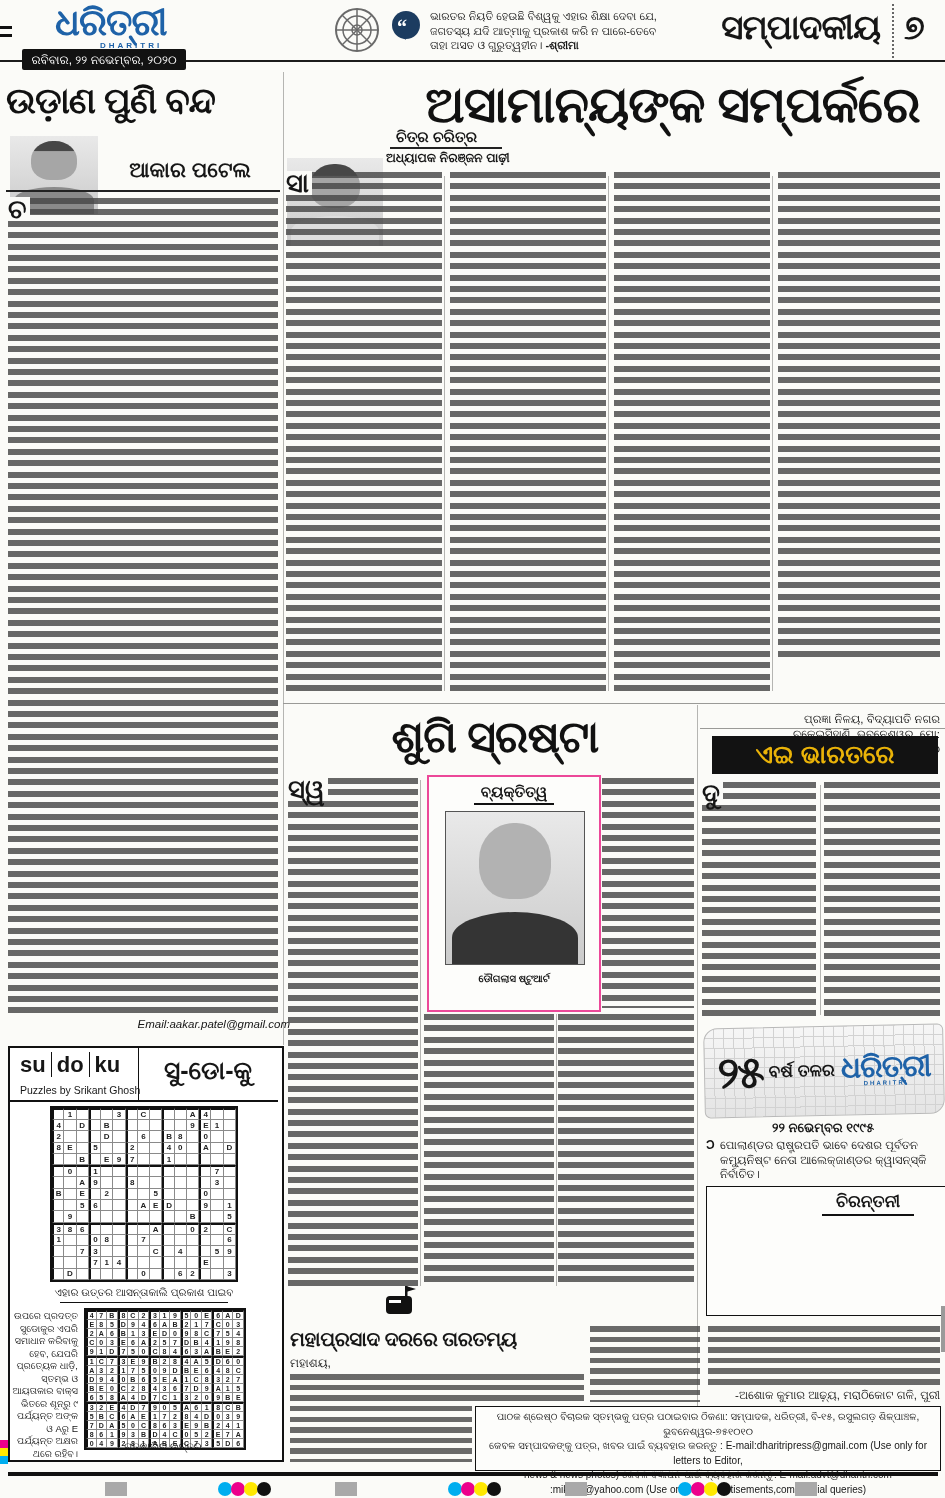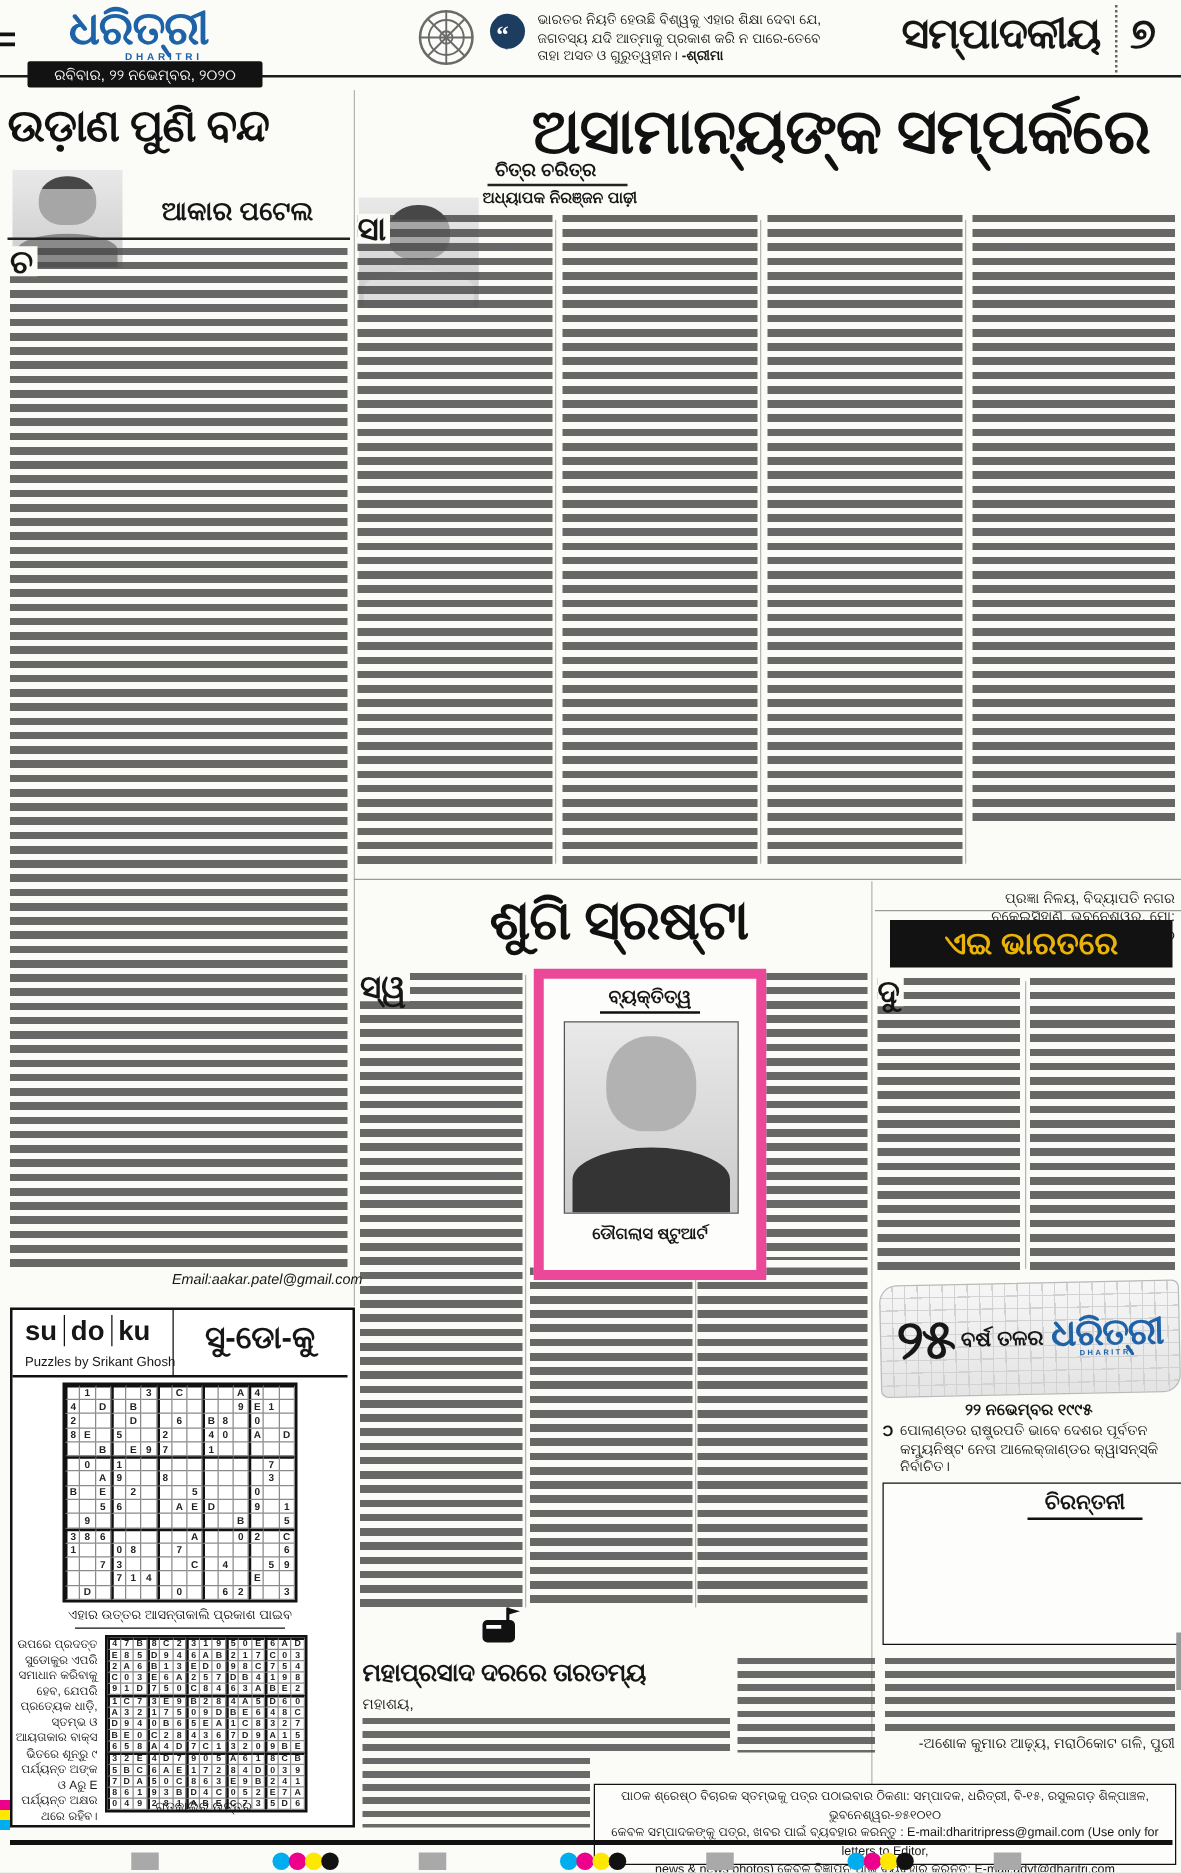--- a/index.html
+++ b/index.html
@@ -72,21 +72,21 @@
 
 <div id="page">
 
   <div class="abs" style="left:0;top:26px;width:12px;height:3px;background:#111;"></div>
   <div class="abs" style="left:0;top:34px;width:12px;height:3px;background:#111;"></div>
 
   <div class="abs logo" style="left:55px;top:2px;font-size:37px;">ଧରିତ୍ରୀ</div>
   <div class="abs logo" style="left:100px;top:41px;font-size:8px;letter-spacing:3px;">DHARITRI</div>
 
   <div class="abs hrule dark" style="left:0;top:60px;width:945px;height:2px;"></div>
-  <div class="abs datebar" style="left:22px;top:49px;width:188px;height:21px;border-radius:2px;z-index:2;">ରବିବାର, ୨୨ ନଭେମ୍ବର, ୨୦୨୦</div>
+  <div class="abs datebar" style="left:22px;top:49px;width:164px;height:21px;border-radius:2px;z-index:2;">ରବିବାର, ୨୨ ନଭେମ୍ବର, ୨୦୨୦</div>
 
   <div class="abs" style="left:333px;top:6px;">
     <svg width="48" height="48" viewBox="0 0 48 48">
       <circle cx="24" cy="24" r="21" fill="none" stroke="#6a6a6a" stroke-width="2"></circle>
       <circle cx="24" cy="24" r="14" fill="none" stroke="#6a6a6a" stroke-width="1.5"></circle>
       <circle cx="24" cy="24" r="5" fill="none" stroke="#6a6a6a" stroke-width="1.5"></circle>
       <g stroke="#6a6a6a" stroke-width="1.5">
         <line x1="24" y1="3" x2="24" y2="45"></line>
           <line x1="3" y1="24" x2="45" y2="24"></line>
         <line x1="9" y1="9" x2="39" y2="39"></line>
@@ -621,25 +621,25 @@
   <div class="abs headline ctr" style="left:300px;top:712px;width:390px;font-size:44px;">ଶୁଗି ସ୍ରଷ୍ଟା</div>
 
   <div class="abs greek" style="left:288px;top:778px;width:130px;height:508px;"></div>
   <div class="dropcap" style="left:288px;top:777px;">ସ୍ୱ</div>
   <div class="abs greek" style="left:602px;top:778px;width:92px;height:230px;"></div>
   <div class="abs greek" style="left:424px;top:1014px;width:130px;height:272px;"></div>
   <div class="abs greek" style="left:558px;top:1014px;width:136px;height:272px;"></div>
   <div class="abs vrule" style="left:420px;top:780px;height:506px;"></div>
   <div class="abs vrule" style="left:556px;top:1014px;height:272px;"></div>
 
-  <div class="abs" style="left:427px;top:775px;width:170px;height:233px;border:8px solid #ec4899;background:#fdfdfb;">
+  <div class="abs" style="left:427px;top:775px;width:170px;height:233px;border:2px solid #ec4899;background:#fdfdfb;">
     <div class="abs b ctr" style="left:0;top:6px;width:100%;font-size:15px;">ବ୍ୟକ୍ତିତ୍ୱ</div>
     <div class="abs" style="left:45px;top:26px;width:80px;height:1.5px;background:#111;"></div>
     <div class="abs photo bald dark" style="left:16px;top:34px;width:138px;height:152px;border:1px solid #555;"></div>
-    <div class="abs b ctr" style="left:0;top:196px;width:100%;font-size:13px;">ଡୌଗଲାସ ଷ୍ଟୁଆର୍ଟ</div>
+    <div class="abs b ctr" style="left:0;top:196px;width:100%;font-size:10px;">ଡୌଗଲାସ ଷ୍ଟୁଆର୍ଟ</div>
   </div>
 
   <div class="abs hrule" style="left:700px;top:728px;width:245px;"></div>
   <div class="abs banner" style="left:712px;top:736px;width:226px;height:38px;font-size:25px;">ଏଇ ଭାରତରେ</div>
 
   <div class="abs greek" style="left:702px;top:782px;width:114px;height:236px;"></div>
   <div class="abs greek" style="left:824px;top:782px;width:116px;height:236px;"></div>
   <div class="abs vrule" style="left:820px;top:785px;height:230px;"></div>
   <div class="dropcap" style="left:702px;top:781px;">ଦୁ</div>
 
@@ -684,21 +684,21 @@
 
   <div class="abs b" style="left:290px;top:1328px;font-size:20px;letter-spacing:-0.5px;">ମହାପ୍ରସାଦ ଦରରେ ତାରତମ୍ୟ</div>
   <div class="abs" style="left:290px;top:1356px;font-size:12px;">ମହାଶୟ,</div>
 
   <div class="abs greek fine" style="left:290px;top:1374px;width:294px;height:28px;"></div>
   <div class="abs greek fine" style="left:290px;top:1406px;width:182px;height:56px;"></div>
   <div class="abs greek fine" style="left:590px;top:1326px;width:110px;height:76px;"></div>
   <div class="abs greek fine" style="left:708px;top:1326px;width:232px;height:60px;"></div>
   <div class="abs rt" style="left:708px;top:1389px;width:232px;font-size:11.5px;">-ଅଶୋକ କୁମାର ଆଢ଼୍ୟ, ମରାଠିକୋଟ ଗଳି, ପୁରୀ</div>
 
-  <div class="abs boxed ctr" style="left:475px;top:1406px;width:464px;height:60px;font-size:10px;line-height:1.45;padding-top:3px;margin-top:21px;">
+  <div class="abs boxed ctr" style="left:475px;top:1406px;width:464px;height:60px;font-size:10px;line-height:1.45;padding-top:3px;">
     <div>ପାଠକ ଶ୍ରେଷ୍ଠ ବିଚାରକ ସ୍ତମ୍ଭକୁ ପତ୍ର ପଠାଇବାର ଠିକଣା: ସମ୍ପାଦକ, ଧରିତ୍ରୀ, ବି-୧୫, ରସୁଲଗଡ଼ ଶିଳ୍ପାଞ୍ଚଳ, ଭୁବନେଶ୍ୱର-୭୫୧୦୧୦</div>
     <div>କେବଳ ସମ୍ପାଦକଙ୍କୁ ପତ୍ର, ଖବର ପାଇଁ ବ୍ୟବହାର କରନ୍ତୁ : E-mail:dharitripress@gmail.com (Use only for letters to Editor,</div>
     <div>news &amp; news photos) କେବଳ ବିଜ୍ଞାପନ ପାଇଁ ବ୍ୟବହାର କରନ୍ତୁ: E-mail:advt@dharitri.com</div>
     <div>:miku11@yahoo.com (Use only for advertisements,commercial queries)</div>
   </div>
 
   <div class="abs" style="left:8px;top:1472px;width:930px;height:4px;background:#111;"></div>
 
   <div class="abs" style="left:0;top:1440px;">
     <div style="width:8px;height:8px;background:#ec008c;"></div>

